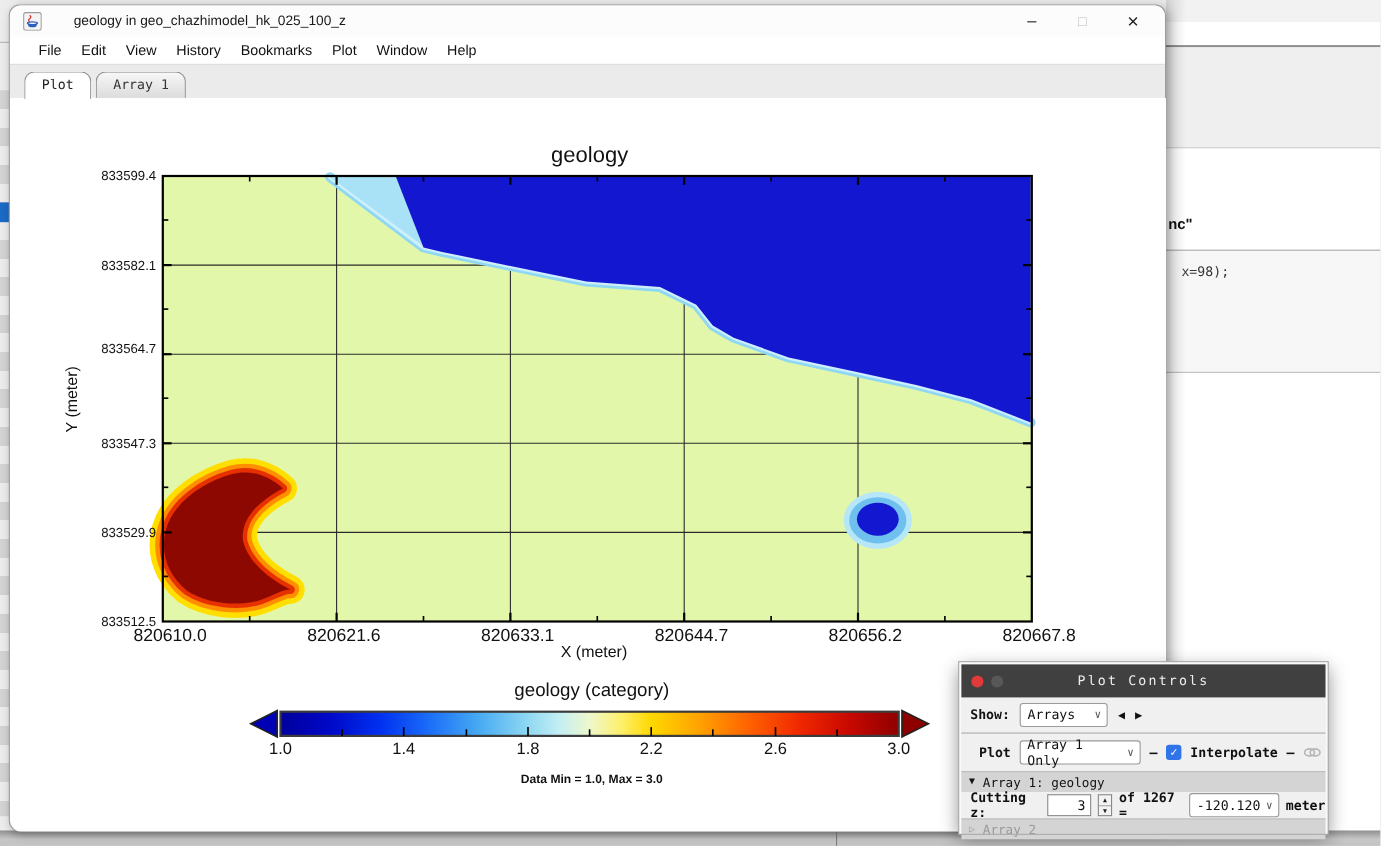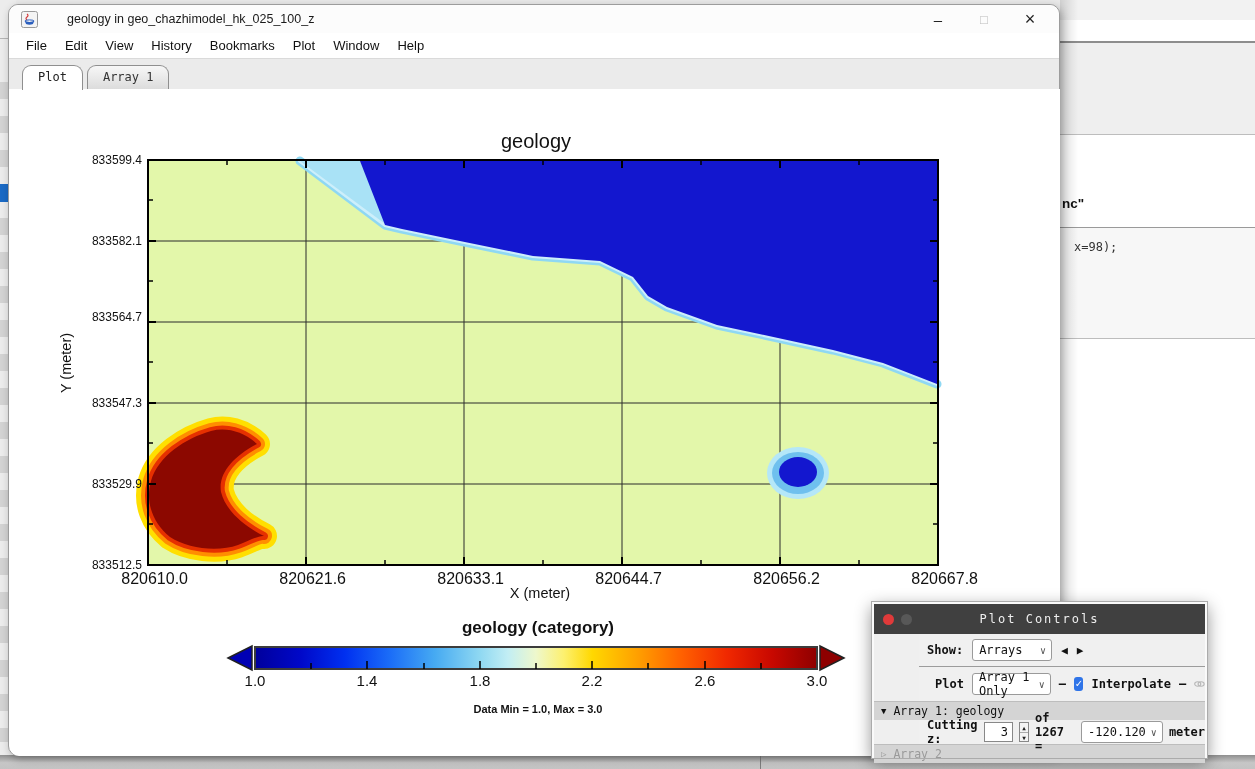--- a/index.html
+++ b/index.html
@@ -41,21 +41,21 @@
     display:flex; align-items:center; padding-left:12px;gap:20px; }
   .app-icon { width:17px; height:17px; flex:0 0 auto; }
   .win-title { margin-left:9px; font-size:12.5px; color:#1a1a1a; }
   .win-btns { position:absolute; right:6px; top:0; height:28px; display:flex; }
   .win-btn { width:46px; height:28px; display:flex; align-items:center; justify-content:center;
     font-size:15px; color:#222; cursor:default; }
   .win-btn.max { color:#bcbcbc; font-size:13px; }
   .win-btn.close { font-size:18px; }
 
   .menubar { height:26px; background:#ffffff; display:flex; align-items:center;
-    padding-left:8px; border-bottom:1px solid #dadada; }
+    padding-left:17px; border-bottom:1px solid #dadada; }
   .menu-item { padding:0 9px; font-size:13px; color:#111; }
 
   .tabstrip { height:30px; background:#ebebeb; display:flex; align-items:flex-end; padding-left:13px; }
   .tab { font-family:"DejaVu Sans Mono",monospace; font-size:12px; color:#222;
     border:1px solid #8f8f8f; border-bottom:none; border-radius:9px 9px 0 0; padding:4px 15px 5px; }
   .tab.active { background:#ffffff; position:relative; z-index:2; margin-bottom:-1px; padding-bottom:6px; }
   .tab.inactive { background:linear-gradient(#f7f7f7,#dcdcdc); margin-left:4px; color:#333; }
   .win-content { position:absolute; left:1px; top:84px; width:1050px; height:667px;
     background:#ffffff; border-radius:0 0 9px 9px; }
 
@@ -64,37 +64,37 @@
   .plot-layer svg { position:absolute; left:0; top:0; }
   .plot-title { position:absolute; left:396px; top:110px; width:280px; text-align:center;
     font-size:20px; color:#111;margin-top:20px; }
   .axis-label-x { position:absolute; left:440px; top:585px; width:200px; text-align:center;
     font-size:14.5px; color:#111; }
   .axis-label-y { position:absolute; left:-4px; top:355px; width:140px; text-align:center;
     font-size:14.5px; color:#111; transform:rotate(-90deg); transform-origin:center; }
   .ytick { position:absolute; left:58px; width:84px; text-align:right; font-size:12px; color:#111; }
   .xtick { position:absolute; width:80px; text-align:right; font-size:16px; color:#111; top:570px; }
   .cb-title { position:absolute; left:388px; top:618px; width:300px; text-align:center;
-    font-size:17px; color:#111;font-weight:bold; }
+    font-size:17px; color:#111; }
   .cbtick { position:absolute; width:44px; text-align:center; font-size:15px; color:#111; top:672px; }
   .cb-footnote { position:absolute; left:388px; top:703px; width:300px; text-align:center;
     font-size:11px; font-weight:bold; color:#111; }
 
   
   .pc { position:absolute; left:872px; top:602px; width:335px; height:156px; z-index:3;
     background:#efefef; border:2px solid #fafafa; outline:1px solid #ababab;
     box-shadow:0 5px 16px rgba(0,0,0,.45);
     font-family:"DejaVu Sans Mono",monospace; color:#111; }
   .pc-titlebar { position:relative; height:30px; background:#404040; display:flex; align-items:center; padding-left:9px; }
   .pc-dot { width:11px; height:11px; border-radius:50%; margin-right:7px; }
   .pc-dot.red  { background:#e03a3a; }
   .pc-dot.gray { background:#585858; }
   .pc-title-text { position:absolute; left:0; right:0; text-align:center; color:#eeeeee;
     font-size:12px; letter-spacing:2px; }
-  .pc-row { display:flex; align-items:center; font-size:12px; font-weight:bold;margin-left:45px; }
+  .pc-row { display:flex; align-items:center; font-size:12px; font-weight:bold; }
   .pc-row1 { height:33px; padding-left:8px; gap:9px; border-bottom:1px solid #9c9c9c; background:#f0f0f0; }
   .pc-row2 { height:34px; padding-left:16px; gap:8px; background:#f0f0f0; }
   .pc-select { background:#fff; border:1px solid #9a9a9a; border-radius:3px; height:22px;
     display:flex; align-items:center; padding:0 5px 0 6px; font-weight:normal; font-size:12px; }
   .pc-select .chev { margin-left:auto; color:#555; font-size:10px; padding-left:5px; }
   .sel-show { width:80px; }
   .sel-plot { width:110px; }
   .sel-z    { width:86px; }
   .nav { font-size:11px; color:#111; }
   .dash { font-weight:bold; }

